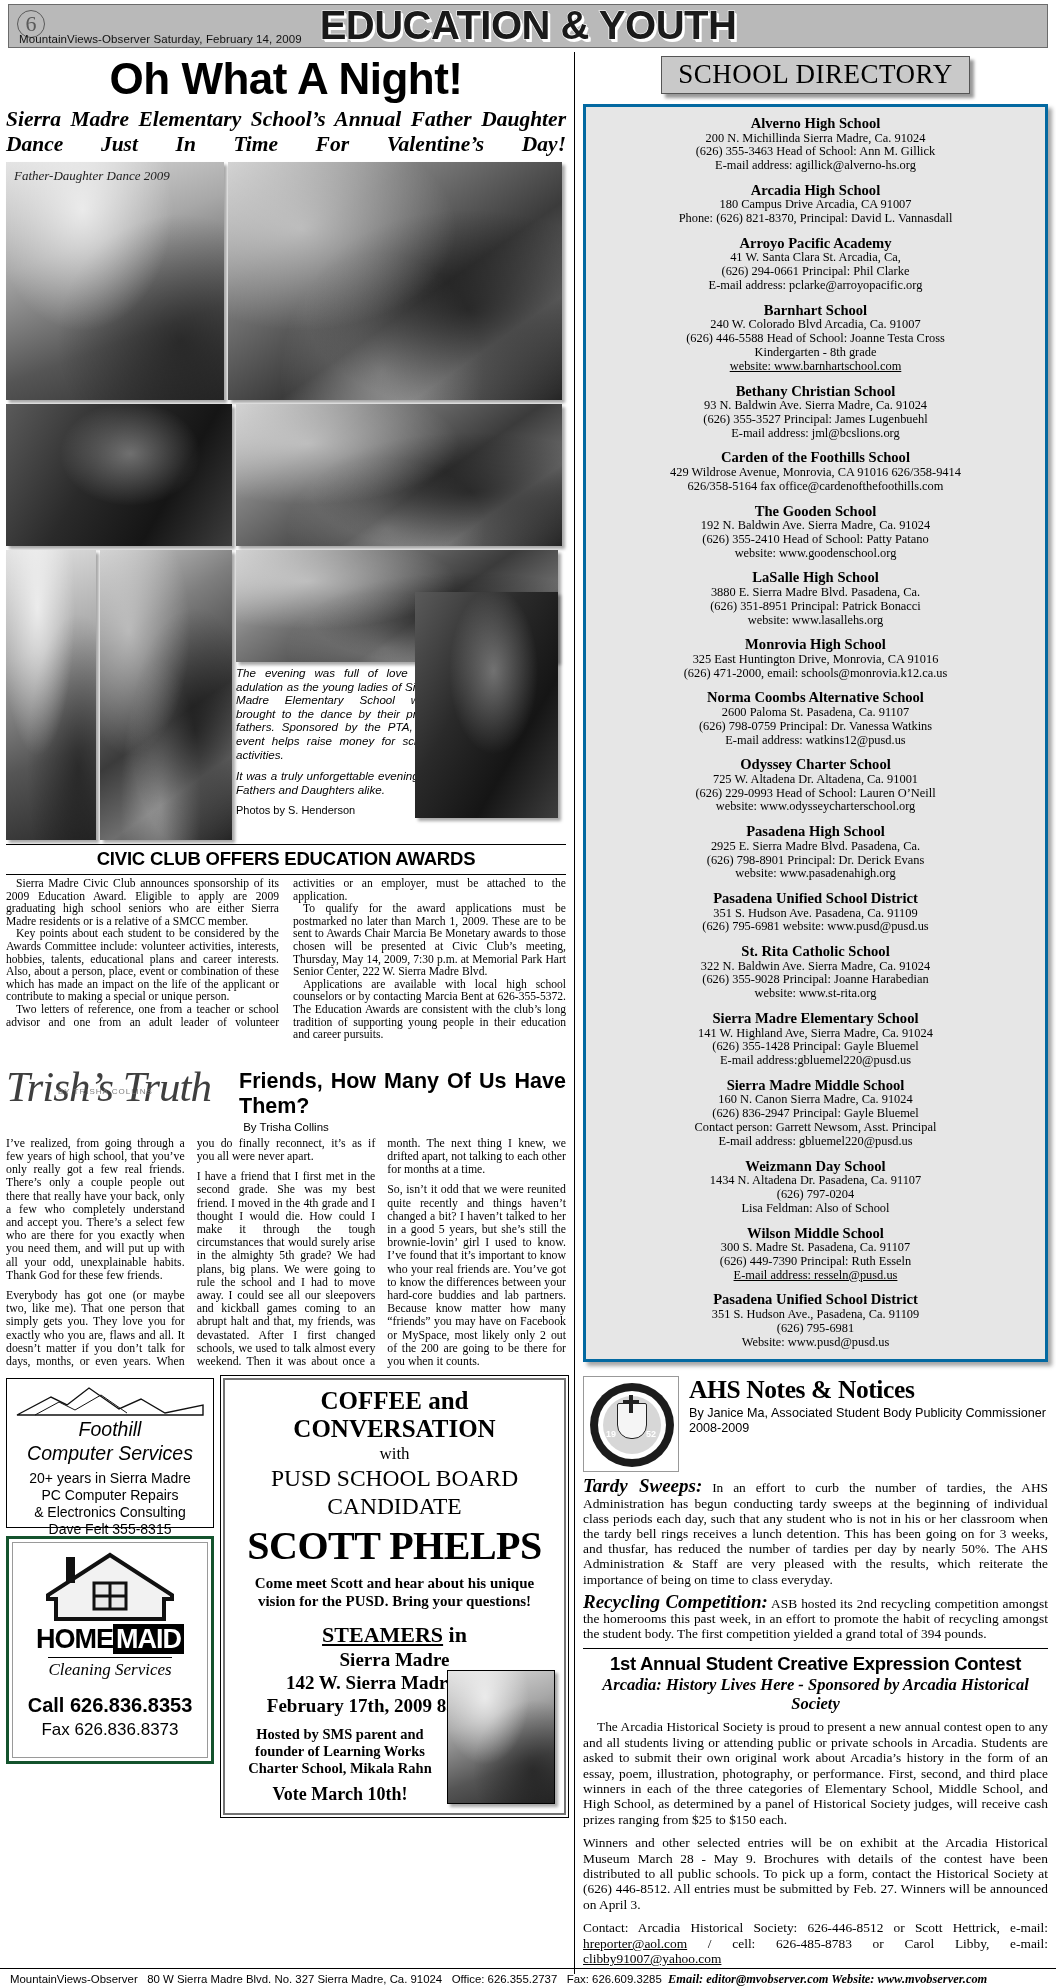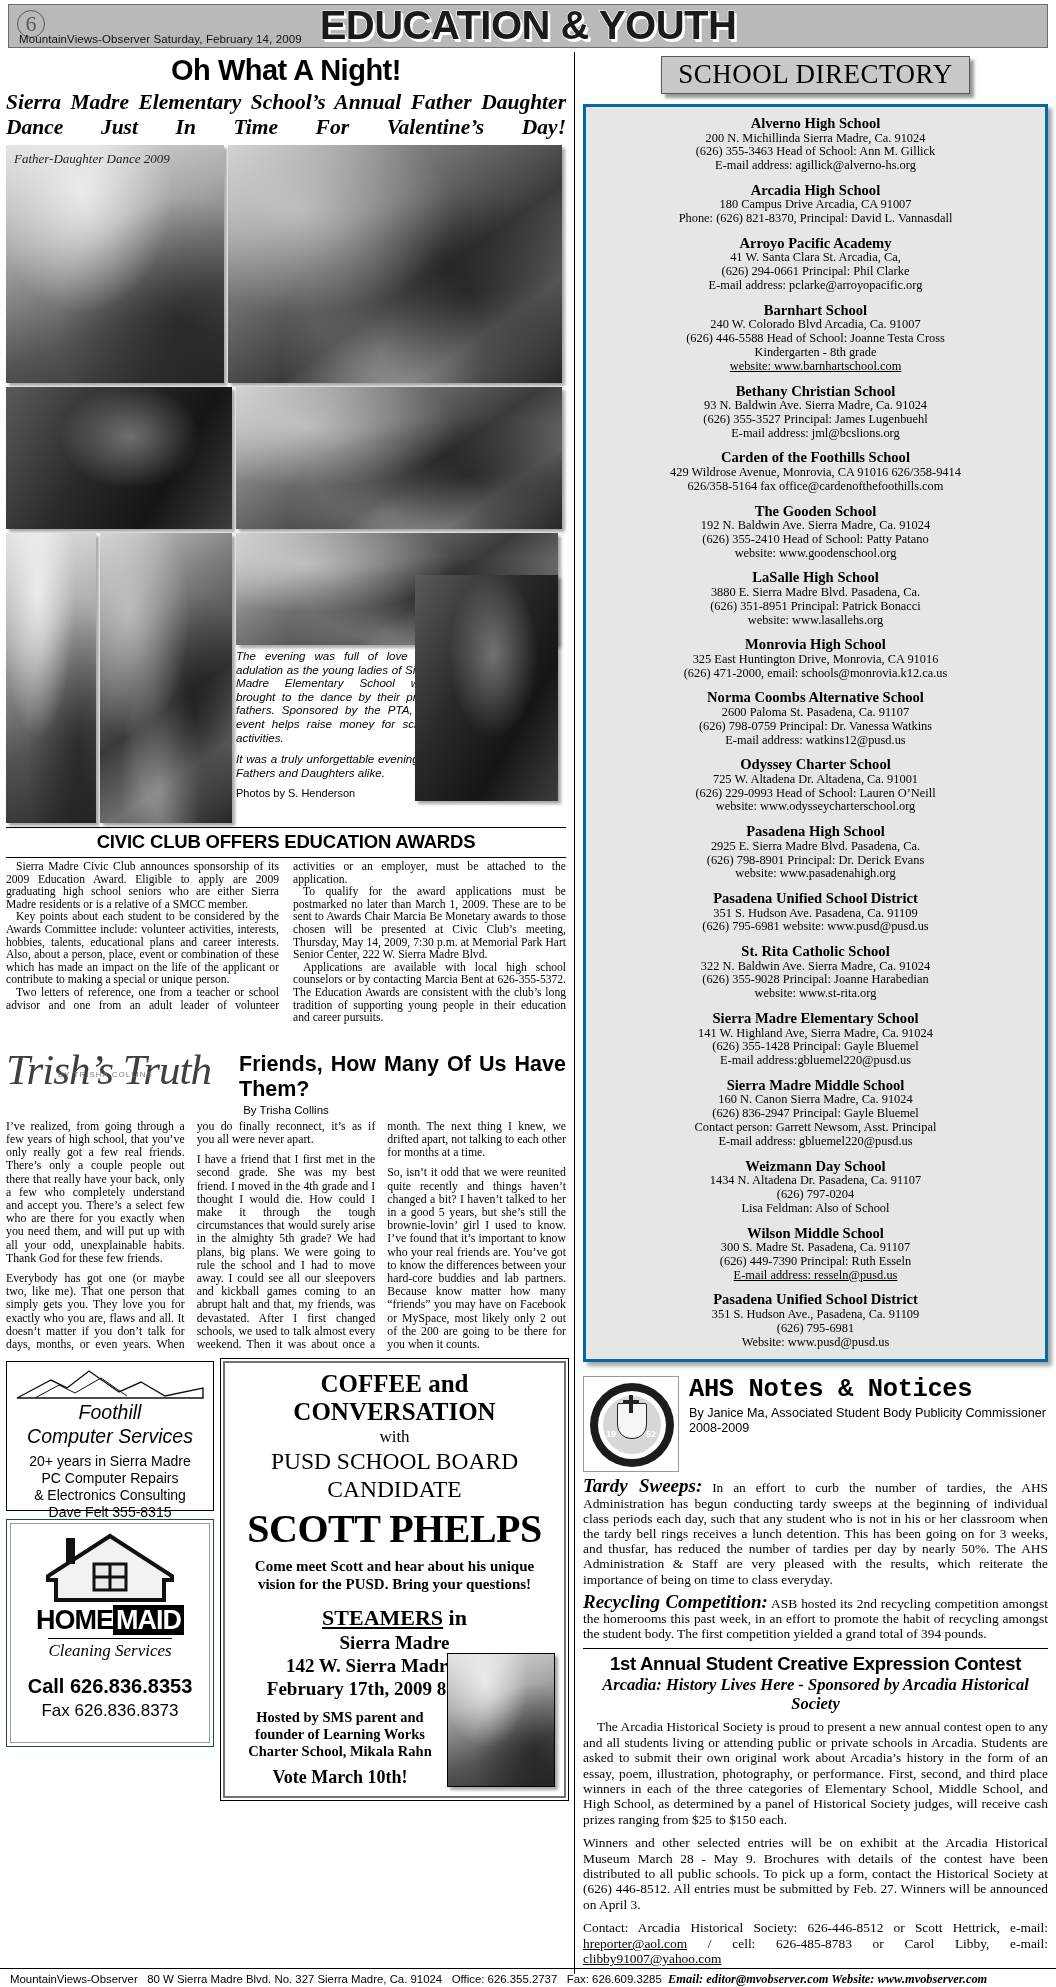--- a/index.html
+++ b/index.html
@@ -78,21 +78,21 @@
     gap:8px;
     margin-top:4px;
   }
   .col-left { width:560px; }
   .col-right { width:474px; }
 
   
   .headline {
     font-family:"Liberation Sans", sans-serif;
     font-weight:bold;
-    font-size:29px;
+    font-size:44px;
     text-align:center;
     margin:2px 0 0 0;
     letter-spacing:-0.5px;
   }
   .subhead {
     font-family:"Liberation Serif", serif;
     font-weight:bold;
     font-style:italic;
     font-size:21.5px;
     line-height:25px;
@@ -211,21 +211,21 @@
   .fh-mtn { height:34px; position:relative; overflow:hidden; }
   .fh-name {
     font-family:"Liberation Sans", sans-serif;
     font-size:19.5px; line-height:23px; margin-top:1px;font-style:italic;
   }
   .fh-body {
     font-family:"Liberation Sans", sans-serif;
     font-size:14px; line-height:17px; margin-top:5px;
   }
 
-  .homemaid { width:208px; height:228px; border:1px solid #14532d; padding:3px; margin-top:8px; }
+  .homemaid { width:208px; height:228px; border:3px solid #14532d; padding:3px; margin-top:8px; }
   .hm-inner { border:1px solid #9a9a9a; height:100%; padding:6px 4px; text-align:center; }
   .hm-house { height:74px; position:relative; }
   .hm-word {
     font-family:"Liberation Sans", sans-serif;
     font-weight:bold; font-size:27px; letter-spacing:-1px;
     margin-top:1px;
   }
   .hm-word .maid { background:#000; color:#fff; padding:0 3px; }
   .hm-clean {
     font-family:"Liberation Serif", serif;
@@ -302,21 +302,21 @@
   .seal-c1 { position:absolute; left:6px; top:6px; width:84px; height:84px; border-radius:50%; background:#1c1c1c; }
   .seal-c2 { position:absolute; left:14px; top:14px; width:68px; height:68px; border-radius:50%; background:#fff; }
   .seal-c3 { position:absolute; left:19px; top:19px; width:58px; height:58px; border-radius:50%; background:#d7d7d7; }
   .seal-sh { position:absolute; left:33px; top:26px; width:30px; height:36px; background:#f5f5f5; border:1.5px solid #222;
              border-radius:2px 2px 14px 14px; }
   .seal-cr { position:absolute; left:45px; top:18px; width:4px; height:18px; background:#222; }
   .seal-cr2{ position:absolute; left:39px; top:23px; width:16px; height:3.5px; background:#222; }
   .seal-yl { position:absolute; left:22px; top:52px; font-family:"Liberation Sans",sans-serif; font-size:9px; font-weight:bold; color:#fff;}
   .seal-yr { position:absolute; right:22px; top:52px; font-family:"Liberation Sans",sans-serif; font-size:9px; font-weight:bold; color:#fff;}
   .ahs-title {
-    font-family:Liberation Mono, monospace;
+    font-family:Liberation Serif, serif;
     font-weight:bold; font-size:25.5px; line-height:28px; letter-spacing:-0.4px;
   }
   .ahs-by { font-family:"Liberation Sans", sans-serif; font-size:12.6px; line-height:14.8px; margin-top:2px;}
   .ahs-body { font-size:13.4px; line-height:15.2px; text-align:justify; hyphens:auto; margin-top:6px;}
   .ahs-body p { margin:0 0 7px 0; }
   .lead { font-weight:bold; font-style:italic; font-size:19px; }
 
   .contest-rule { border-top:1.4px solid #000; margin:4px 0 4px 0; }
   .contest-h {
     font-family:"Liberation Sans", sans-serif; font-weight:bold;

